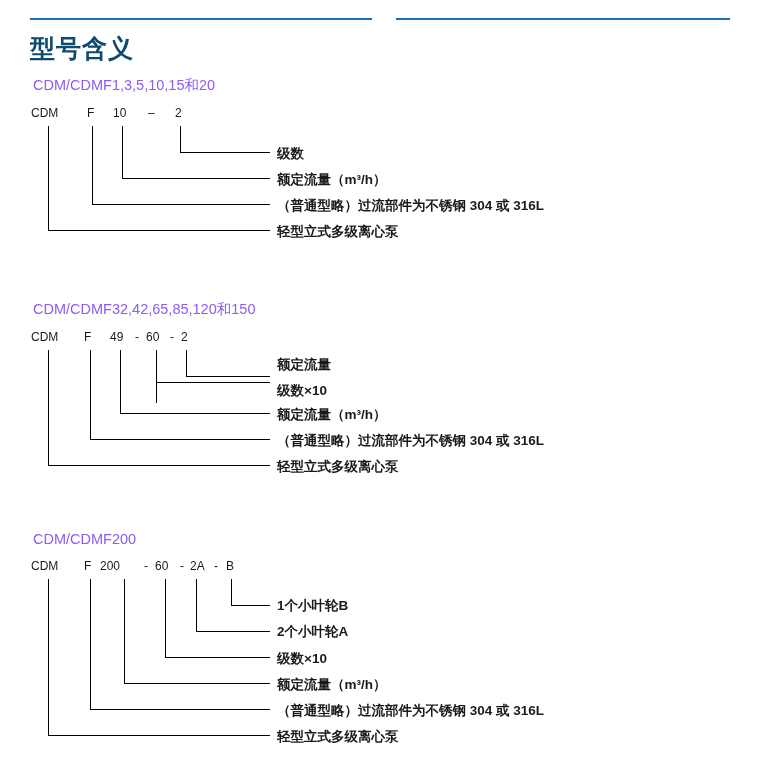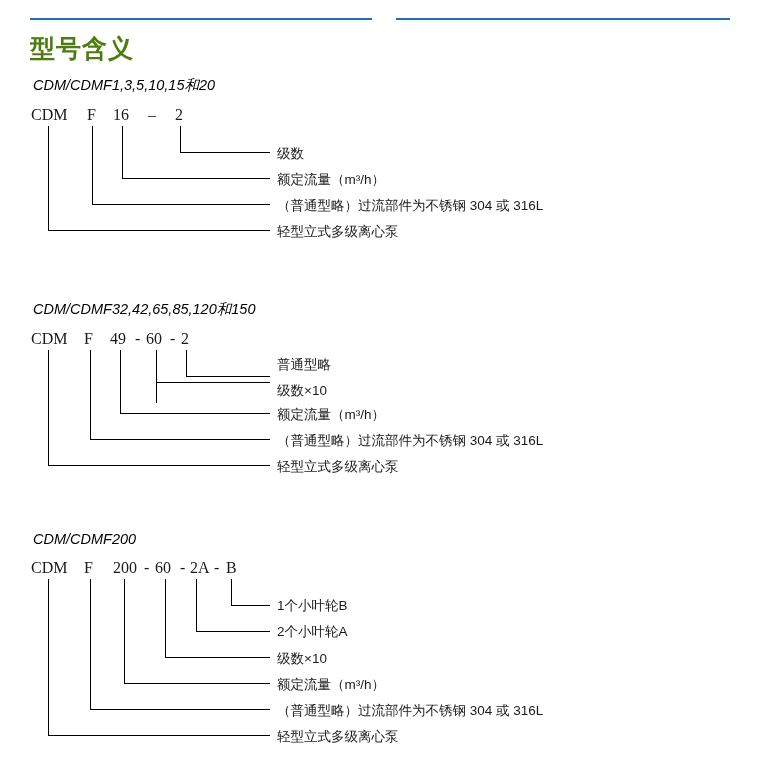--- a/index.html
+++ b/index.html
@@ -30,47 +30,46 @@
   }
   .rule.left { left: 0; width: 342px; }
   .rule.right { left: 366px; width: 334px; }
 
   .page-title {
     position: absolute;
     top: 32px;
     left: 30px;
     font-size: 25px;
     font-weight: bold;
-    color: #4d7c0f;
+    color: #0c4a6e;
     letter-spacing: 1px;
   }
 
   .block {
     position: absolute;
     left: 0;
     width: 763px;
   }
   .block-heading {
     position: absolute;
     font-size: 14.5px;
-    color: #000000;
+    color: #8b5cf6;
     white-space: nowrap;
-    font-style: italic;
   }
   .code-seg {
     position: absolute;
-    font-size: 16px;
+    font-size: 12px;
     white-space: nowrap;
-    font-family: Liberation Serif, serif;
   }
   .legend {
     position: absolute;
     font-size: 13.5px;
     color: #1a1a1a;
     white-space: nowrap;
+    font-weight: bold;
   }
   .vline {
     position: absolute;
     width: 1px;
     background: #000000;
   }
   .hline {
     position: absolute;
     height: 1px;
     background: #000000;
@@ -85,21 +84,21 @@
 </div>
 
 <div class="page-title">型号含义</div>
 
 <div class="block">
 
   <div class="block-heading" style="top:76px; left:33px;">CDM/CDMF1,3,5,10,15和20</div>
 
   <div class="code-seg" style="top:106px; left:31px;">CDM</div>
   <div class="code-seg" style="top:106px; left:87px;">F</div>
-  <div class="code-seg" style="top:106px; left:113px;">16</div>
+  <div class="code-seg" style="top:106px; left:113px;">10</div>
   <div class="code-seg" style="top:106px; left:148px;">–</div>
   <div class="code-seg" style="top:106px; left:175px;">2</div>
 
   <div class="vline" style="top:126px; left:180px; height:27px;"></div>
   <div class="hline" style="top:152px; left:180px; width:90px;"></div>
   <div class="legend" style="top:145px; left:277px;">级数</div>
 
   <div class="vline" style="top:126px; left:122px; height:53px;"></div>
   <div class="hline" style="top:178px; left:122px; width:148px;"></div>
   <div class="legend" style="top:171px; left:277px;">额定流量（m³/h）</div>
@@ -120,21 +119,21 @@
   <div class="code-seg" style="top:330px; left:31px;">CDM</div>
   <div class="code-seg" style="top:330px; left:84px;">F</div>
   <div class="code-seg" style="top:330px; left:110px;">49</div>
   <div class="code-seg" style="top:330px; left:135px;">-</div>
   <div class="code-seg" style="top:330px; left:146px;">60</div>
   <div class="code-seg" style="top:330px; left:170px;">-</div>
   <div class="code-seg" style="top:330px; left:181px;">2</div>
 
   <div class="vline" style="top:350px; left:186px; height:27px;"></div>
   <div class="hline" style="top:376px; left:186px; width:84px;"></div>
-  <div class="legend" style="top:356px; left:277px;">普通型略</div>
+  <div class="legend" style="top:356px; left:277px;">额定流量</div>
 
   <div class="vline" style="top:350px; left:156px; height:53px;"></div>
   <div class="hline" style="top:382px; left:156px; width:114px;"></div>
   <div class="legend" style="top:382px; left:277px;">级数×10</div>
 
   <div class="vline" style="top:350px; left:120px; height:64px;"></div>
   <div class="hline" style="top:413px; left:120px; width:150px;"></div>
   <div class="legend" style="top:406px; left:277px;">额定流量（m³/h）</div>
 
   <div class="vline" style="top:350px; left:90px; height:90px;"></div>
@@ -145,21 +144,21 @@
   <div class="hline" style="top:465px; left:48px; width:222px;"></div>
   <div class="legend" style="top:458px; left:277px;">轻型立式多级离心泵</div>
 </div>
 
 <div class="block">
 
   <div class="block-heading" style="top:531px; left:33px;">CDM/CDMF200</div>
 
   <div class="code-seg" style="top:559px; left:31px;">CDM</div>
   <div class="code-seg" style="top:559px; left:84px;">F</div>
-  <div class="code-seg" style="top:559px; left:113px;">200</div>
+  <div class="code-seg" style="top:559px; left:100px;">200</div>
   <div class="code-seg" style="top:559px; left:144px;">-</div>
   <div class="code-seg" style="top:559px; left:155px;">60</div>
   <div class="code-seg" style="top:559px; left:180px;">-</div>
   <div class="code-seg" style="top:559px; left:190px;">2A</div>
   <div class="code-seg" style="top:559px; left:214px;">-</div>
   <div class="code-seg" style="top:559px; left:226px;">B</div>
 
   <div class="vline" style="top:579px; left:231px; height:27px;"></div>
   <div class="hline" style="top:605px; left:231px; width:39px;"></div>
   <div class="legend" style="top:597px; left:277px;">1个小叶轮B</div>

